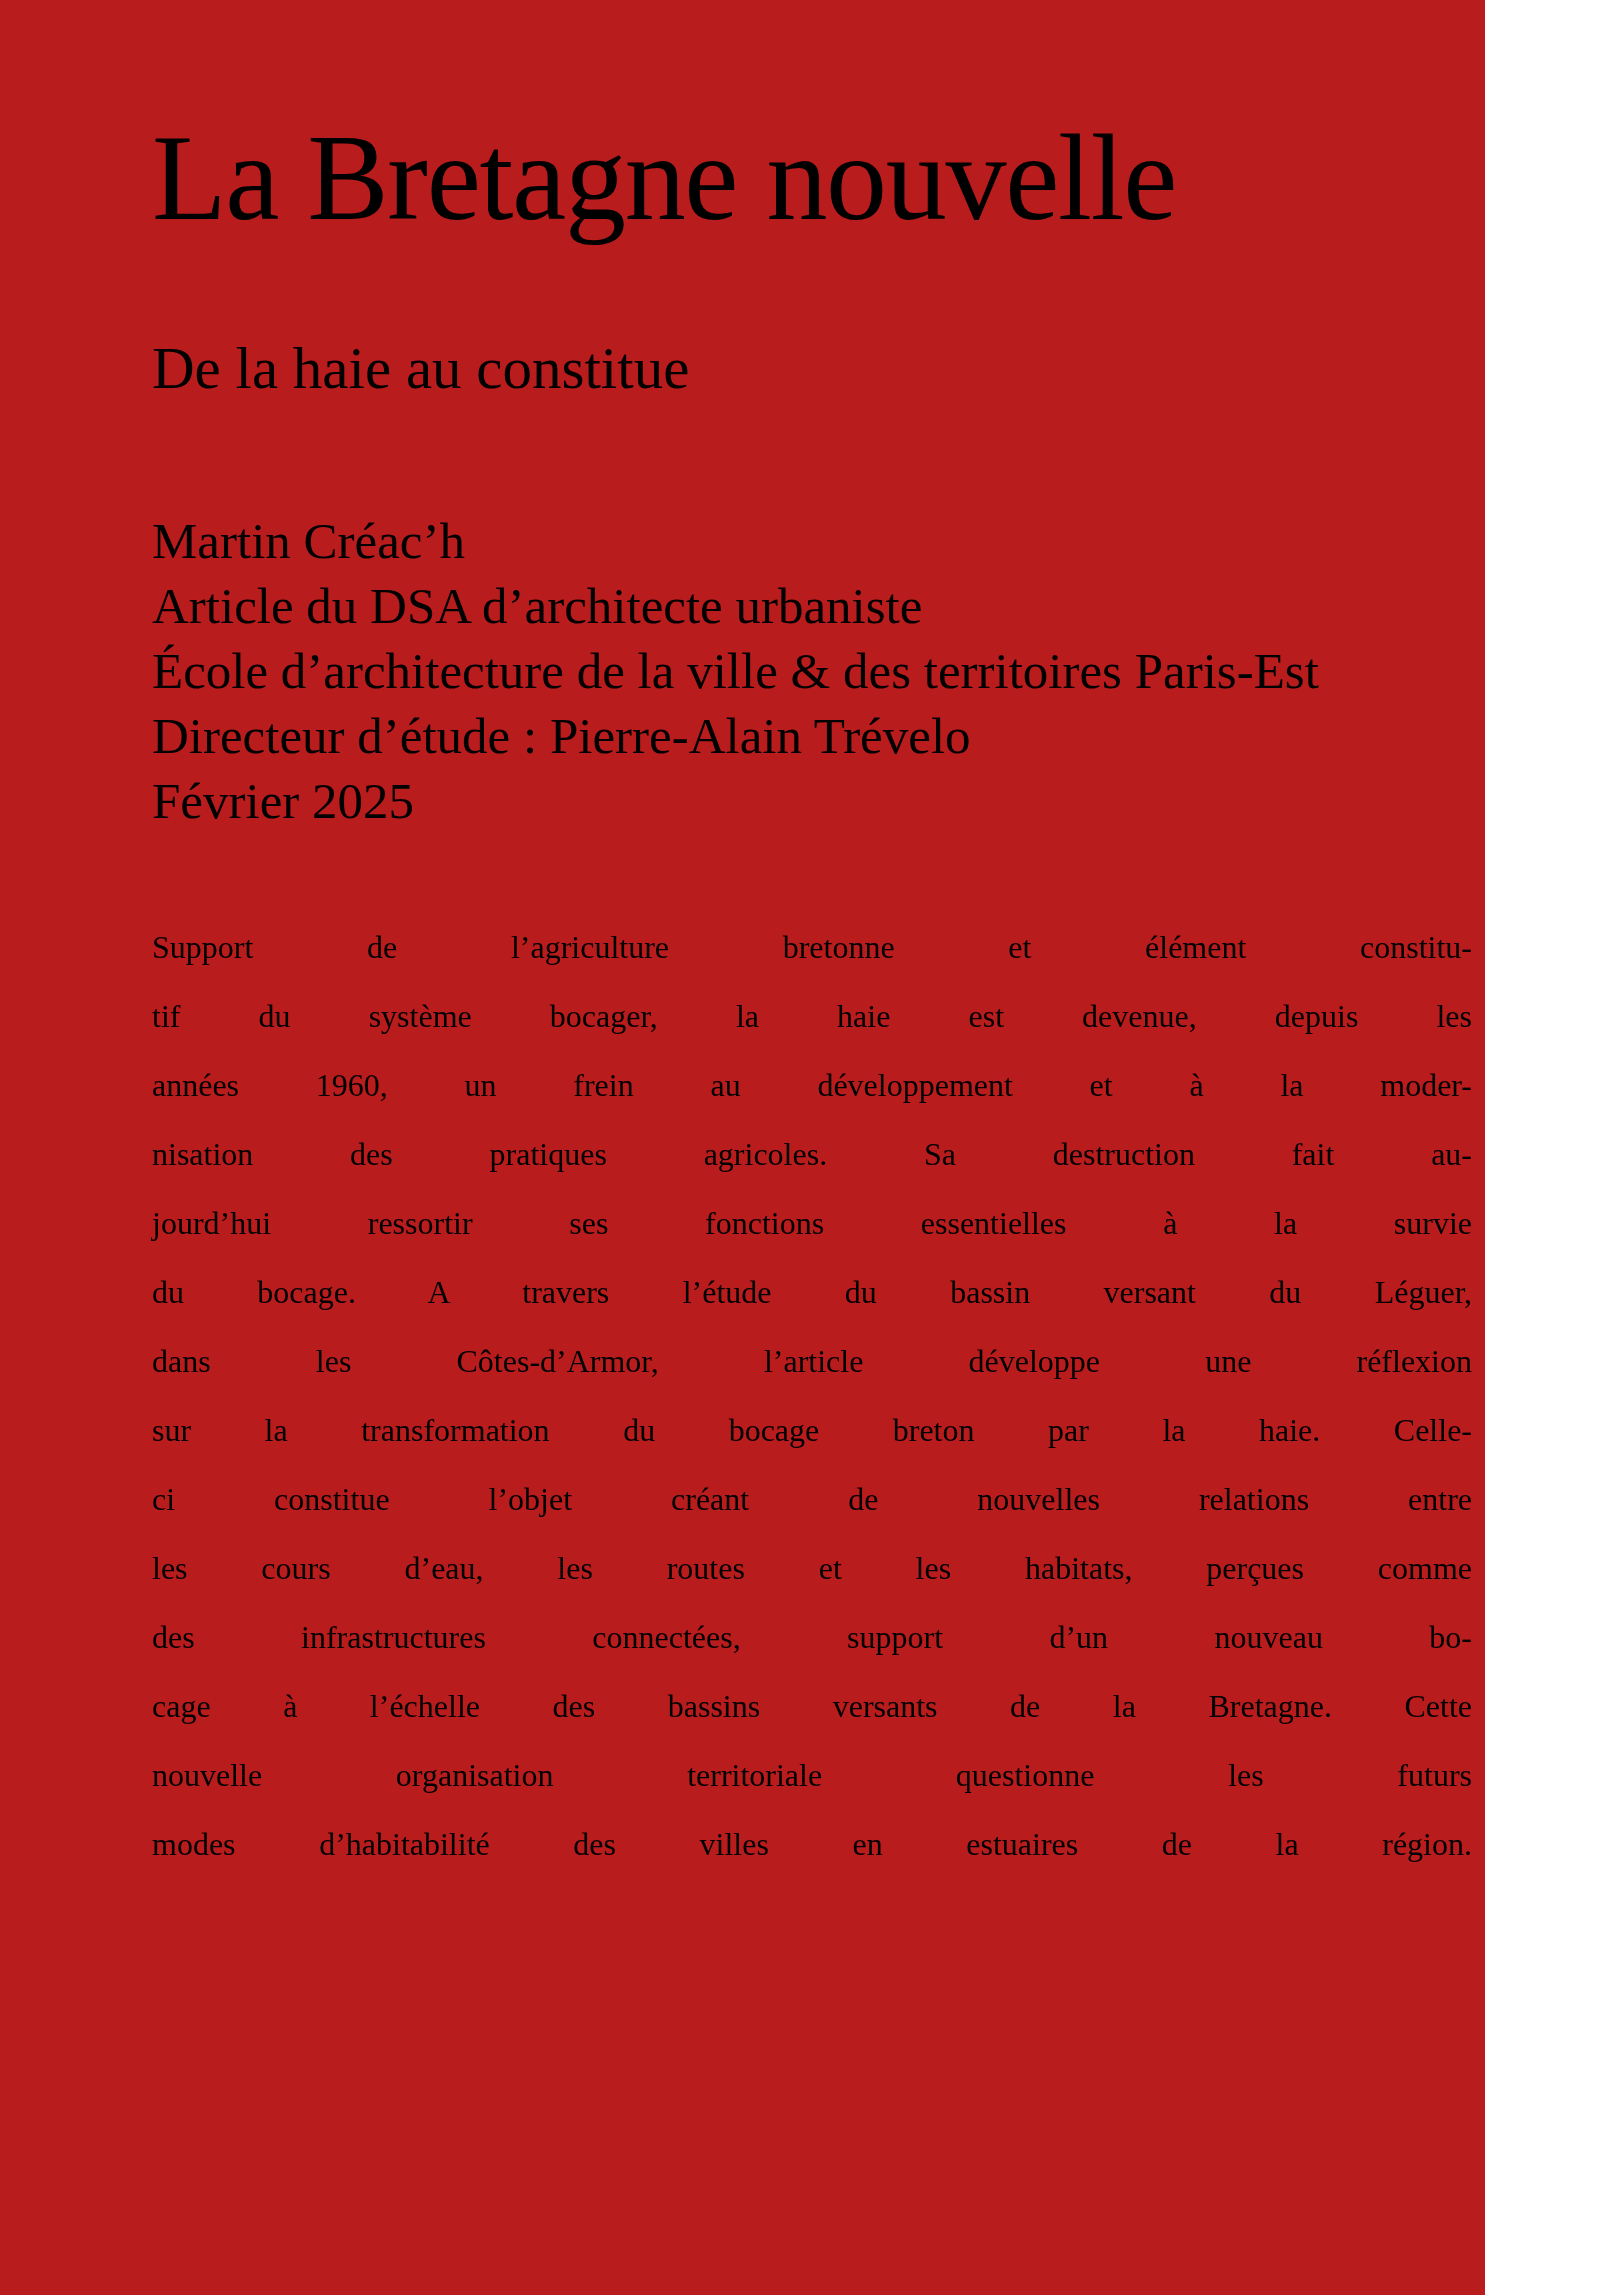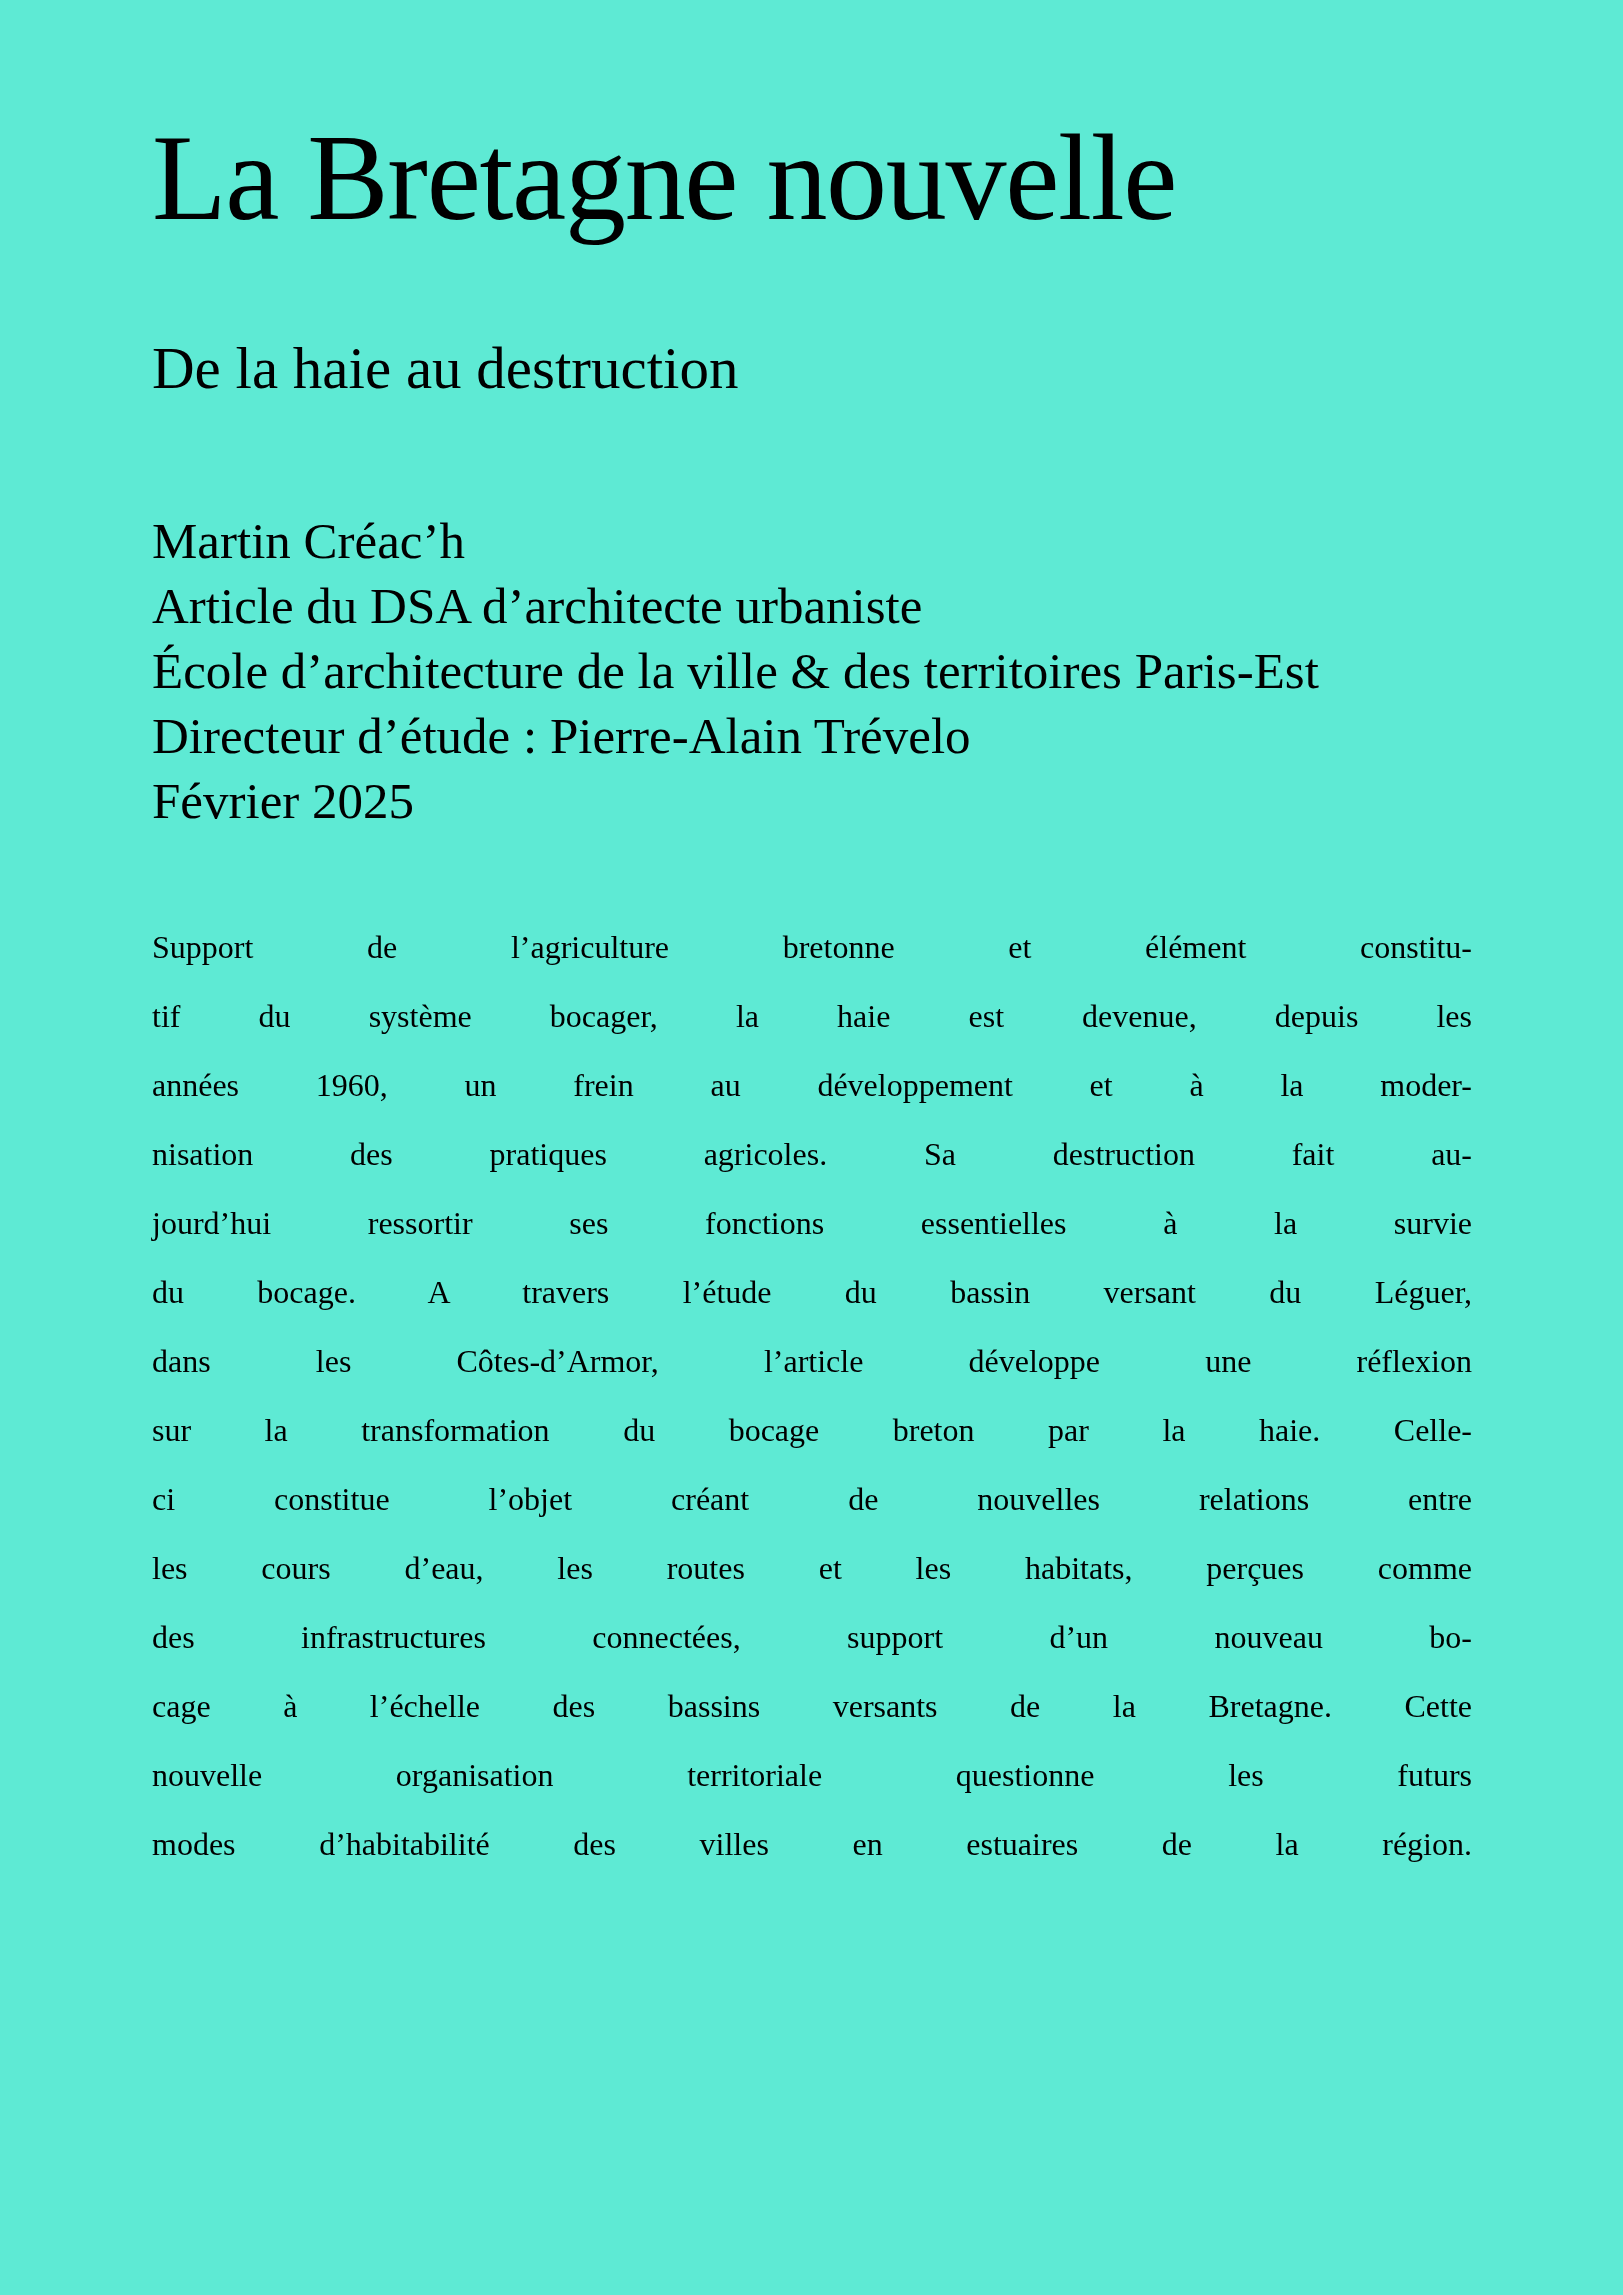--- a/index.html
+++ b/index.html
@@ -1,23 +1,23 @@
 <!DOCTYPE html>
 <html lang="fr" style="font-size:10.5px"><head>
 <meta charset="utf-8">
 <style>
   html, body {
     margin: 0;
     padding: 0;
   }
   .page {
     position: relative;
-    width: 1623px;
+    width: 1485px;
     height: 2295px;
-    background: #5eead4;
+    background: #b91c1c;
     color: #000000;
     font-family: "Liberation Serif", "DejaVu Serif", serif;
     overflow: hidden;
     box-sizing: border-box;
     padding: 0 151px 0 152px;
   }
   .title {
     margin-top: 106px;
     font-size: 122px;
     line-height: 144px;
@@ -49,21 +49,21 @@
     text-align-last: justify;
     width: 1320px;
   }
 </style>
 </head>
 <body>
 
 <div class="page">
   <h1 class="title">La Bretagne nouvelle</h1>
 
-  <h2 class="subtitle">De la haie au destruction</h2>
+  <h2 class="subtitle">De la haie au constitue</h2>
 
   <div class="byline">Martin Créac’h
 Article du DSA d’architecte urbaniste
 École d’architecture de la ville &amp; des territoires Paris-Est
 Directeur d’étude : Pierre-Alain Trévelo
 Février 2025</div>
 
   <div class="abstract">Support de l’agriculture bretonne et élément constitu-
 tif du système bocager, la haie est devenue, depuis les
 années 1960, un frein au développement et à la moder-

